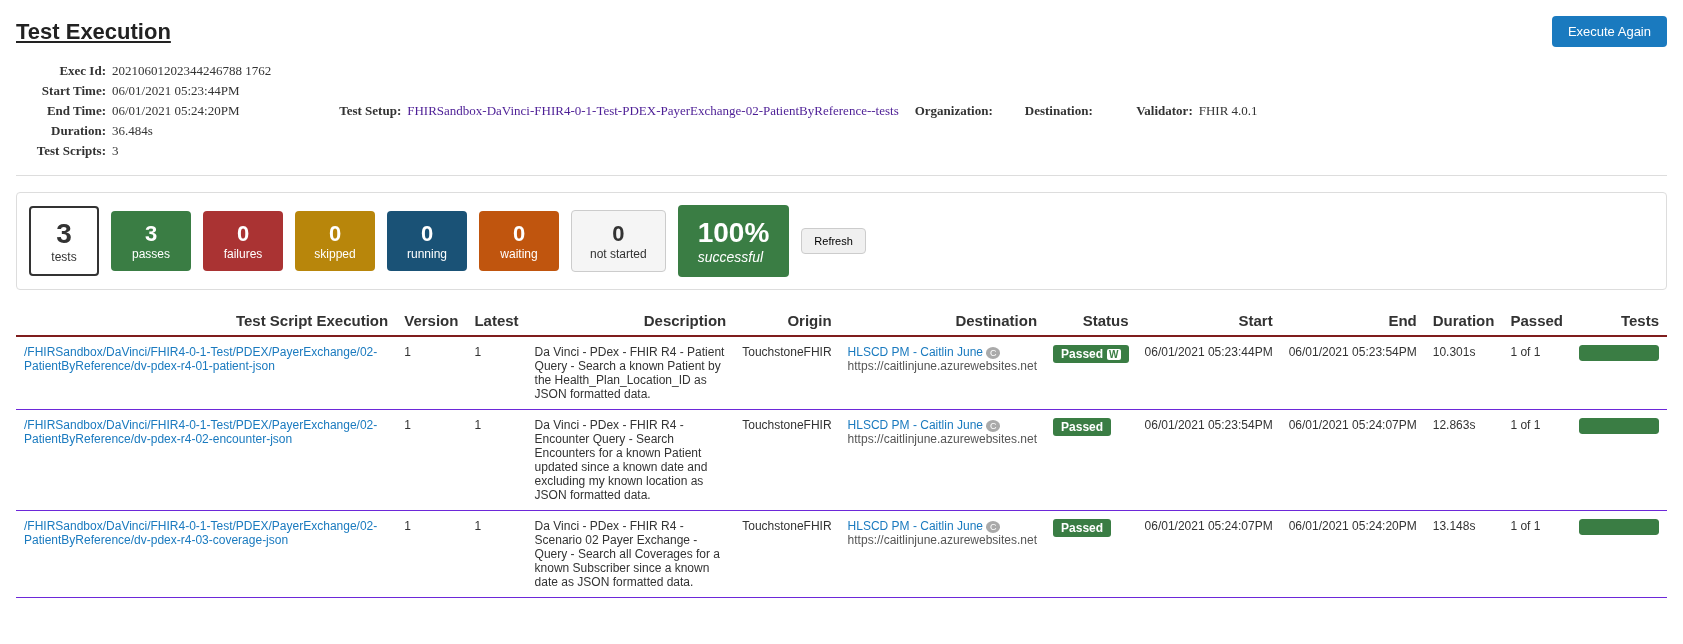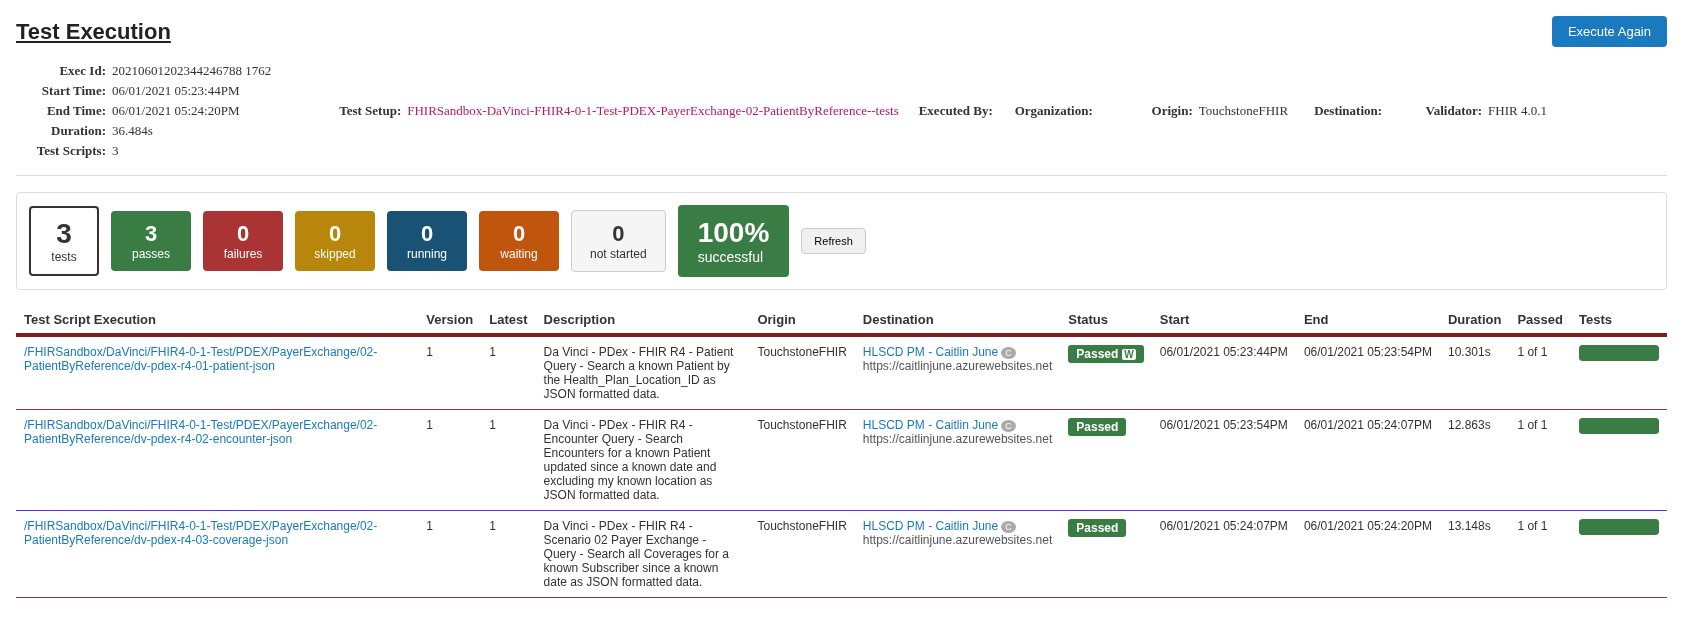--- a/index.html
+++ b/index.html
@@ -8,47 +8,47 @@
     .page-header { display: flex; justify-content: space-between; align-items: center; margin-bottom: 16px; }
     .page-title { font-size: 22px; font-weight: bold; color: #222; text-decoration: underline; }
     .execute-again-btn { background: #1a7abf; color: #fff; border: none; padding: 8px 16px; font-size: 13px; cursor: pointer; border-radius: 4px; }
     
     .meta-section { display: flex; gap: 40px; margin-bottom: 16px; border-bottom: 1px solid #ddd; padding-bottom: 16px; }
     .meta-left { display: flex; flex-direction: column; gap: 4px; }
     .meta-right { display: flex; flex-direction: row; gap: 4px; }
     .meta-row { display: flex; gap: 6px; align-items: center; font-family: Liberation Serif, serif; }
     .meta-label { font-weight: bold; text-align: right; min-width: 90px; }
     .meta-value { color: #333; }
-    .meta-link { color: #be185d; text-decoration: none; }
+    .meta-link { color: #4c1d95; text-decoration: none; }
     .status-badge-passed-w { background: #3a7d44; color: #fff; padding: 2px 6px; border-radius: 3px; font-size: 12px; font-weight: bold; }
     .w-badge { background: #fff; color: #3a7d44; border-radius: 2px; font-size: 10px; padding: 0 2px; margin-left: 2px; }
     
     .summary-section { display: flex; align-items: center; gap: 12px; margin-bottom: 16px; padding: 12px; border: 1px solid #ddd; border-radius: 4px; }
     .total-tests { display: flex; flex-direction: column; align-items: center; justify-content: center; border: 2px solid #333; padding: 10px 18px; border-radius: 4px; min-width: 70px; }
     .total-tests .number { font-size: 28px; font-weight: bold; }
     .total-tests .label { font-size: 12px; }
     
     .stat-box { display: flex; flex-direction: column; align-items: center; justify-content: center; padding: 10px 18px; border-radius: 4px; color: #fff; min-width: 80px; }
     .stat-box .stat-number { font-size: 22px; font-weight: bold; }
     .stat-box .stat-label { font-size: 12px; }
     .stat-passes { background: #3a7d44; }
     .stat-failures { background: #a33; }
     .stat-skipped { background: #b8860b; }
     .stat-running { background: #1a5276; }
     .stat-waiting { background: #c0550e; }
     .stat-not-started { background: #f5f5f5; color: #333; border: 1px solid #ccc; }
     
     .success-box { background: #3a7d44; color: #fff; padding: 12px 20px; border-radius: 4px; min-width: 110px; }
     .success-box .pct { font-size: 28px; font-weight: bold; }
-    .success-box .label { font-size: 14px; }
+    .success-box .label { font-size: 14px; font-style: italic; }
     
     .refresh-btn { background: #f0f0f0; border: 1px solid #ccc; padding: 6px 12px; cursor: pointer; border-radius: 4px; font-size: 11px; }
     
     .table-section { width: 100%; border-collapse: collapse; }
-    .table-section th { text-align: left; padding: 6px 8px; border-bottom: 4px solid #7f1d1d; font-weight: bold; font-size: 13px; white-space: nowrap; }
+    .table-section th { text-align: right; padding: 6px 8px; border-bottom: 2px solid #7f1d1d; font-weight: bold; font-size: 15px; white-space: nowrap; }
     .table-section td { padding: 8px 8px; border-bottom: 1px solid #6d28d9; vertical-align: top; font-size: 12px; }
     
     .link-blue { color: #1a7abf; text-decoration: none; font-size: 12px; }
     
     .passed-badge { background: #3a7d44; color: #fff; padding: 2px 8px; border-radius: 3px; font-size: 12px; font-weight: bold; display: inline-block; }
     .passed-w-badge { background: #3a7d44; color: #fff; padding: 2px 8px; border-radius: 3px; font-size: 12px; font-weight: bold; display: inline-flex; align-items: center; gap: 2px; }
     
     .progress-bar-container { background: #eee; border-radius: 3px; height: 16px; width: 80px; overflow: hidden; }
     .progress-bar-fill { background: #3a7d44; height: 100%; border-radius: 3px; }
     
@@ -85,30 +85,22 @@
       <span class="meta-value">3</span>
     </div>
   </div>
 
   <div class="meta-right">
     <div class="meta-row">
       <span class="meta-label">Test Setup:</span>
       <a class="meta-link" href="#">FHIRSandbox-DaVinci-FHIR4-0-1-Test-PDEX-PayerExchange-02-PatientByReference--tests</a>
     </div>
     <div class="meta-row">
-      <span class="meta-label">Executed By:</span>
-      <span class="meta-value"></span>
-    </div>
-    <div class="meta-row">
       <span class="meta-label">Organization:</span>
       <span class="meta-value"></span>
-    </div>
-    <div class="meta-row">
-      <span class="meta-label">Origin:</span>
-      <span class="meta-value">TouchstoneFHIR</span>
     </div>
     <div class="meta-row">
       <span class="meta-label">Destination:</span>
       <span class="meta-value"></span>
     </div>
     <div class="meta-row">
       <span class="meta-label">Validator:</span>
       <span class="meta-value">FHIR 4.0.1</span>
     </div>
   </div>

